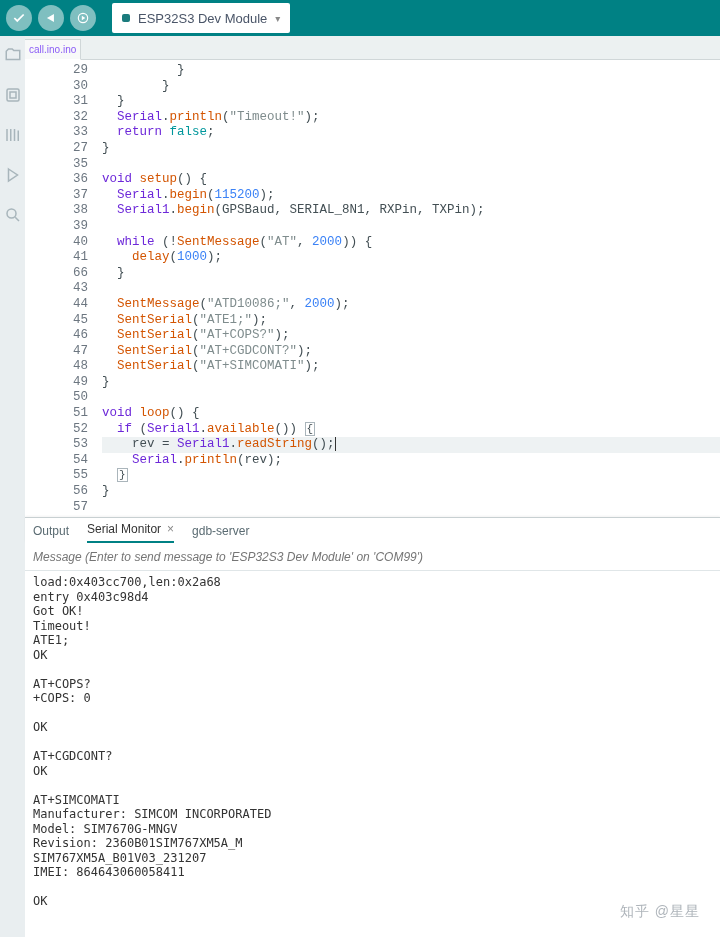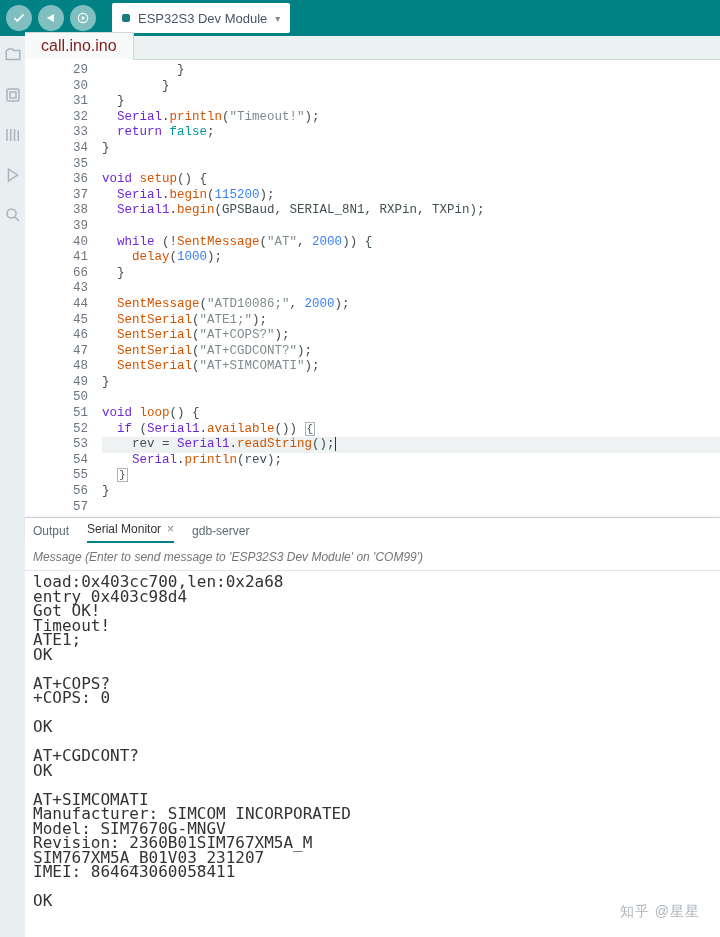--- a/index.html
+++ b/index.html
@@ -9,40 +9,40 @@
 .tb-btn svg { width: 14px; height: 14px; }
 .board-select { background: #fff; height: 30px; display: flex; align-items: center; padding: 13px 10px; gap: 8px; margin-left: 10px; min-width: 175px; cursor: pointer; border-radius: 2px; }
 .board-select .dot { width: 8px; height: 8px; background: #1b7b7d; border-radius: 2px; }
 .board-select .label { color: #4a5568; font-size: 13px; font-weight: 500; flex: 1; }
 .board-select .caret { color: #888; font-size: 10px; }
 .main { display: flex; height: calc(100% - 36px); }
 .sidebar { width: 25px; background: #e9eef0; display: flex; flex-direction: column; align-items: center; padding-top: 10px; gap: 22px; }
 .side-icon { width: 18px; height: 18px; color: #a8b5bb; cursor: pointer; }
 .content { flex: 1; display: flex; flex-direction: column; min-width: 0; }
 .tabbar { height: 24px; background: #ecf1f1; display: flex; align-items: flex-end; border-bottom: 1px solid #d0d7d8; }
-.tab { background: #f8f9f9; padding: 4px 16px; font-size: 16px; color: #7f1d1d; border-right: 1px solid #d0d7d8; border-top: 1px solid #d0d7d8; border-bottom: 1px solid #fff; margin-bottom: -1px; }
+.tab { background: #f8f9f9; padding: 4px 4px; font-size: 10px; color: #8b5cf6; border-right: 1px solid #d0d7d8; border-top: 1px solid #d0d7d8; border-bottom: 1px solid #fff; margin-bottom: -1px; }
 .editor { flex: 1; overflow: hidden; font-family: Consolas, "Courier New", monospace; font-size: 12.5px; line-height: 15.6px; display: flex; background: #fff; margin-left: 27px; }
 .gutter { width: 50px; text-align: right; color: #6c7680; padding-right: 14px; padding-top: 3px; user-select: none; }
 .gutter div { height: 15.6px; }
 .code { flex: 1; padding-top: 3px; white-space: pre; position: relative; }
 .code-line { height: 15.6px; position: relative; }
 .hl-line { background: #eef2f3; }
 .kw { color: #6d28d9; }
 .fn { color: #d35400; }
 .str { color: #7f8c8d; }
 .num { color: #3b82f6; }
 .lit { color: #00979c; }
 .pln { color: #434f54; }
 .bottom-tabs { height: 26px; background: #fff; border-top: 1px solid #c8d0d2; display: flex; align-items: flex-end; padding: 0 8px; gap: 18px; box-shadow: 0 -1px 2px rgba(0,0,0,0.05); }
 .btab { font-size: 12px; color: #5a6b72; cursor: pointer; padding: 5px 0; }
 .btab.active { color: #333; border-bottom: 2px solid #008184; }
 .btab .x { margin-left: 6px; color: #888; }
 .msg-input { padding: 6px 8px; background: #fff; border-bottom: 1px solid #e0e6e8; }
 .msg-input input { width: 100%; border: none; outline: none; font-size: 12px; color: #888; font-style: italic; }
-.serial-out { flex: 1; overflow: auto; font-family: Consolas, monospace; font-size: 16px; line-height: 14.5px; color: #333; padding: 4px 8px; white-space: pre; background: #fff; }
+.serial-out { flex: 1; overflow: auto; font-family: Consolas, monospace; font-size: 12px; line-height: 14.5px; color: #333; padding: 4px 8px; white-space: pre; background: #fff; }
 .bottom-panel { height: 420px; display: flex; flex-direction: column; }
 .watermark { position: absolute; right: 20px; bottom: 16px; font-size: 14px; color: rgba(120,130,140,0.6); letter-spacing: 1px; }
 .cursor { border-left: 1px solid #333; animation: blink 1s step-end infinite; display: inline-block; height: 14px; vertical-align: middle; }
 .box-char { border: 1px solid #aab5bb; padding: 0 1px; font-size: 11px; }
 </style>
 </head>
 <body>
 
 <div class="toolbar">
   <div class="tb-btn">
@@ -94,21 +94,21 @@
       <div class="tab">call.ino.ino</div>
     </div>
 
     <div class="editor">
       <div class="gutter" id="gutter">
           <div>29</div>
           <div>30</div>
           <div>31</div>
           <div>32</div>
           <div>33</div>
-          <div>34</div>
+          <div>27</div>
           <div>35</div>
           <div>36</div>
           <div>37</div>
           <div>38</div>
           <div>39</div>
           <div>40</div>
           <div>41</div>
           <div>66</div>
           <div>43</div>
           <div>44</div>

